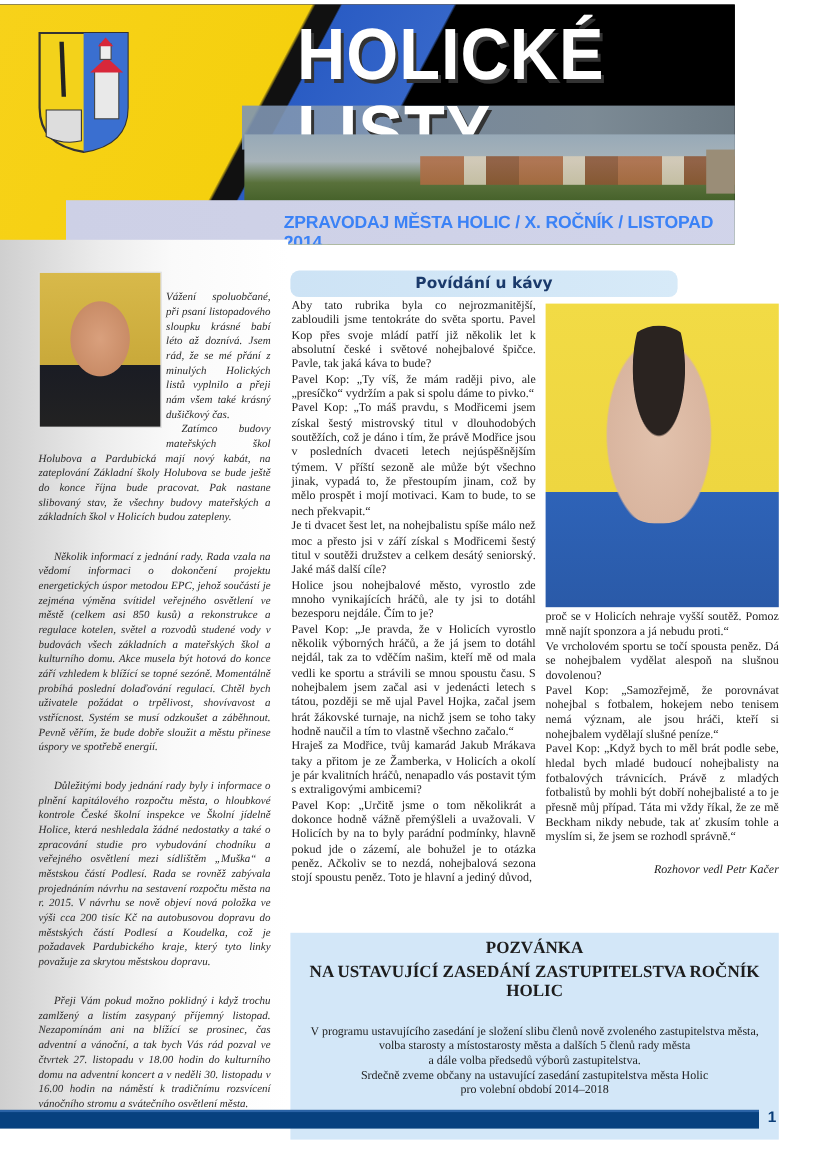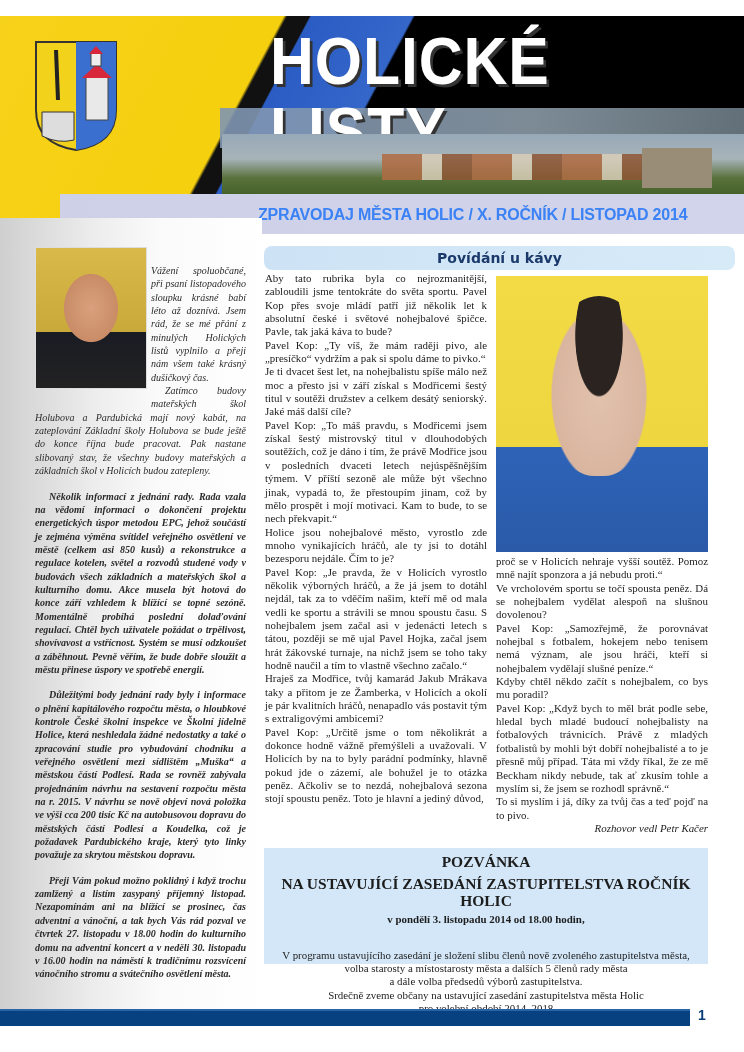--- a/index.html
+++ b/index.html
@@ -1,43 +1,43 @@
 <!DOCTYPE html>
 <html><head>
 <meta charset="utf-8">
 <style>
   html,body{margin:0;padding:0;}
   body{width:744px;height:1052px;position:relative;overflow:hidden;background:#fff;font-family:"Liberation Serif",serif;color:#222;}
-  .masthead{position:absolute;left:0;top:16px;width:744px;height:218px;background:#000;overflow:hidden;}
+  .masthead{position:absolute;left:0;top:4px;width:668px;height:218px;background:#000;overflow:hidden;}
   .yellow{position:absolute;left:0;top:0;width:744px;height:218px;background:linear-gradient(118deg,#f7d21a 0,#f5d00e 33%,#111 33.4%,#111 36%,#2a5cc4 36.2%,#3566c9 48%,#000 48.3%);}
   .crest{position:absolute;left:34px;top:24px;width:84px;height:112px;}
   .title{position:absolute;left:270px;top:10px;width:470px;height:70px;font-family:"Liberation Sans",sans-serif;font-weight:bold;font-size:66px;line-height:70px;color:#fff;letter-spacing:1px;text-shadow:3px 3px 0 #333;transform:scaleX(0.92);transform-origin:left;}
   .grayband{position:absolute;left:220px;top:92px;width:524px;height:40px;background:linear-gradient(90deg,#7f95b3,#8a9aa6 60%,#6d7c86);opacity:.9;}
   .panorama{position:absolute;left:222px;top:118px;width:522px;height:138px;background:linear-gradient(180deg,#97a9b7 0,#a7b3b9 18%,#59713b 32%,#39571f 52%,#6a9a2f 68%,#77a83a 100%);clip-path:polygon(0 0,100% 0,100% 100%,0 100%);}
   .panorama .roofs{position:absolute;left:160px;top:20px;width:320px;height:26px;background:repeating-linear-gradient(90deg,#b06b42 0,#b06b42 40px,#d8cdb7 40px,#d8cdb7 60px,#8e5533 60px,#8e5533 90px);opacity:.85;}
   .panorama .house{position:absolute;left:420px;top:14px;width:70px;height:40px;background:#9a8d77;}
   .subband{position:absolute;left:60px;top:178px;width:684px;height:40px;background:linear-gradient(90deg,#cdd0e6,#d1d4ea);}
   .subtitle{position:absolute;left:258px;top:190px;font-family:"Liberation Sans",sans-serif;font-weight:bold;font-size:16px;color:#3b82f6;letter-spacing:-.2px;}
   .leftbg{position:absolute;left:0;top:218px;width:262px;height:800px;background:linear-gradient(90deg,#cfcfcf 0,#ececec 35%,#fafafa 60%,#fff 100%);}
   .photo1{position:absolute;left:35px;top:247px;width:110px;height:140px;background:radial-gradient(ellipse 38px 48px at 55px 60px,#d9a07d 0,#c98c67 70%,transparent 72%),linear-gradient(180deg,#d8b94a 0,#c9a93a 60%,#1a1c24 60%,#222 100%);border:1px solid #ddd;}
   .col1{position:absolute;left:35px;top:264px;width:211px;font-style:italic;font-size:10px;line-height:13.35px;color:#2a2a2a;text-align:justify;}
   .col1 .float{float:left;width:110px;height:145px;margin-right:6px;}
   .col1 p{margin:0;text-indent:14px;}
   .col1 p.first{text-indent:0;}
-  .col1 p.gap{margin-top:12px;font-weight:bold;}
-  .rubric{position:absolute;left:264px;top:246px;width:471px;height:24px;background:linear-gradient(90deg,#cde3f5,#d7eaf8);border-radius:8px;}
+  .col1 p.gap{margin-top:22px;}
+  .rubric{position:absolute;left:264px;top:246px;width:352px;height:24px;background:linear-gradient(90deg,#cde3f5,#d7eaf8);border-radius:8px;}
   .rubric-title{position:absolute;left:0;top:0;width:100%;text-align:center;font-family:"DejaVu Sans",sans-serif;font-weight:bold;font-size:14px;line-height:24px;color:#1b3a6b;}
   .col2{position:absolute;left:265px;top:272px;width:222px;font-size:10.9px;line-height:13.35px;color:#222;text-align:justify;}
   .col2 p{margin:0;}
   .photo2{position:absolute;left:496px;top:276px;width:212px;height:276px;background:linear-gradient(180deg,#f2db45 0,#eed640 62%,#2e63b8 62%,#2a5aa8 100%);}
   .photo2 .face{position:absolute;left:48px;top:20px;width:110px;height:180px;border-radius:50% 50% 46% 46%;background:radial-gradient(ellipse at 50% 22%,#2a2320 0,#2a2320 30%,transparent 31%),radial-gradient(ellipse at 50% 55%,#e2c2ad 0,#d9b59f 60%,transparent 62%);}
   .col3{position:absolute;left:496px;top:555px;width:212px;font-size:10.9px;line-height:13.35px;color:#222;text-align:justify;}
   .col3 p{margin:0;}
-  .col3 .sig{text-align:right;font-style:italic;margin-top:0;}
-  .invite{position:absolute;left:264px;top:848px;width:444px;height:116px;background:#d3e7f8;text-align:center;}
+  .col3 .sig{text-align:right;font-style:italic;margin-top:16px;}
+  .invite{position:absolute;left:264px;top:848px;width:444px;height:188px;background:#d3e7f8;text-align:center;}
   .inv-h1{margin-top:5px;font-weight:bold;font-size:15.5px;line-height:17px;color:#1d1d1d;}
   .inv-h2{font-weight:bold;font-size:10.9px;line-height:13px;color:#1d1d1d;margin-top:4px;}
   .inv-body{font-size:10.9px;line-height:13.2px;color:#222;margin-top:23px;}
   .footer-bar{position:absolute;left:0;top:1009px;width:690px;height:15px;background:#07417f;border-top:2px solid #2a63a6;}
   .page-num{position:absolute;left:698px;top:1007px;font-family:"Liberation Sans",sans-serif;font-weight:bold;font-size:14px;color:#0a3d78;}
 </style>
 </head>
 <body>
 
 <div class="masthead">
@@ -74,46 +74,43 @@
   <p class="gap">Přeji Vám pokud možno poklidný i když trochu zamlžený a listím zasypaný příjemný listopad. Nezapomínám ani na blížící se prosinec, čas adventní a vánoční, a tak bych Vás rád pozval ve čtvrtek 27. listopadu v 18.00 hodin do kulturního domu na adventní koncert a v neděli 30. listopadu v 16.00 hodin na náměstí k tradičnímu rozsvícení vánočního stromu a svátečního osvětlení města.</p>
 </div>
 
 <div class="rubric">
   <div class="rubric-title">Povídání u kávy</div>
 </div>
 
 <div class="col2">
   <p>Aby tato rubrika byla co nejrozmanitější, zabloudili jsme tentokráte do světa sportu. Pavel Kop přes svoje mládí patří již několik let k absolutní české i světové nohejbalové špičce. Pavle, tak jaká káva to bude?</p>
   <p>Pavel Kop: „Ty víš, že mám raději pivo, ale „presíčko“ vydržím a pak si spolu dáme to pivko.“</p>
+  <p>Pavel Kop: „To máš pravdu, s Modřicemi jsem získal šestý mistrovský titul v dlouhodobých soutěžích, což je dáno i tím, že právě Modřice jsou v posledních dvaceti letech nejúspěšnějším týmem. V příští sezoně ale může být všechno jinak, vypadá to, že přestoupím jinam, což by mělo prospět i mojí motivaci. Kam to bude, to se nech překvapit.“</p>
   <p>Je ti dvacet šest let, na nohejbalistu spíše málo než moc a přesto jsi v září získal s Modřicemi šestý titul v soutěži družstev a celkem desátý seniorský. Jaké máš další cíle?</p>
-  <p>Pavel Kop: „To máš pravdu, s Modřicemi jsem získal šestý mistrovský titul v dlouhodobých soutěžích, což je dáno i tím, že právě Modřice jsou v posledních dvaceti letech nejúspěšnějším týmem. V příští sezoně ale může být všechno jinak, vypadá to, že přestoupím jinam, což by mělo prospět i mojí motivaci. Kam to bude, to se nech překvapit.“</p>
   <p>Holice jsou nohejbalové město, vyrostlo zde mnoho vynikajících hráčů, ale ty jsi to dotáhl bezesporu nejdále. Čím to je?</p>
   <p>Pavel Kop: „Je pravda, že v Holicích vyrostlo několik výborných hráčů, a že já jsem to dotáhl nejdál, tak za to vděčím našim, kteří mě od mala vedli ke sportu a strávili se mnou spoustu času. S nohejbalem jsem začal asi v jedenácti letech s tátou, později se mě ujal Pavel Hojka, začal jsem hrát žákovské turnaje, na nichž jsem se toho taky hodně naučil a tím to vlastně všechno začalo.“</p>
   <p>Hraješ za Modřice, tvůj kamarád Jakub Mrákava taky a přitom je ze Žamberka, v Holicích a okolí je pár kvalitních hráčů, nenapadlo vás postavit tým s extraligovými ambicemi?</p>
   <p>Pavel Kop: „Určitě jsme o tom několikrát a dokonce hodně vážně přemýšleli a uvažovali. V Holicích by na to byly parádní podmínky, hlavně pokud jde o zázemí, ale bohužel je to otázka peněz. Ačkoliv se to nezdá, nohejbalová sezona stojí spoustu peněz. Toto je hlavní a jediný důvod,</p>
 </div>
 
 <div class="photo2">
   <div class="face"></div>
 </div>
 
 <div class="col3">
   <p>proč se v Holicích nehraje vyšší soutěž. Pomoz mně najít sponzora a já nebudu proti.“</p>
   <p>Ve vrcholovém sportu se točí spousta peněz. Dá se nohejbalem vydělat alespoň na slušnou dovolenou?</p>
   <p>Pavel Kop: „Samozřejmě, že porovnávat nohejbal s fotbalem, hokejem nebo tenisem nemá význam, ale jsou hráči, kteří si nohejbalem vydělají slušné peníze.“</p>
-  <p>Kdyby chtěl někdo začít s nohejbalem, co bys mu poradil?</p>
   <p>Pavel Kop: „Když bych to měl brát podle sebe, hledal bych mladé budoucí nohejbalisty na fotbalových trávnicích. Právě z mladých fotbalistů by mohli být dobří nohejbalisté a to je přesně můj případ. Táta mi vždy říkal, že ze mě Beckham nikdy nebude, tak ať zkusím tohle a myslím si, že jsem se rozhodl správně.“</p>
-  <p>To si myslím i já, díky za tvůj čas a teď pojď na to pivo.</p>
   <p class="sig">Rozhovor vedl Petr Kačer</p>
 </div>
 
 <div class="invite">
   <div class="inv-h1">POZVÁNKA</div>
   <div class="inv-h1">NA USTAVUJÍCÍ ZASEDÁNÍ ZASTUPITELSTVA ROČNÍK HOLIC</div>
-  <div class="inv-h2">v pondělí 3. listopadu 2014 od 18.00 hodin,</div>
   <div class="inv-body">
     <div>V programu ustavujícího zasedání je složení slibu členů nově zvoleného zastupitelstva města,</div>
     <div>volba starosty a místostarosty města a dalších 5 členů rady města</div>
     <div>a dále volba předsedů výborů zastupitelstva.</div>
     <div>Srdečně zveme občany na ustavující zasedání zastupitelstva města Holic</div>
     <div>pro volební období 2014–2018</div>
   </div>
 </div>
 
 <div class="footer-bar"></div>

